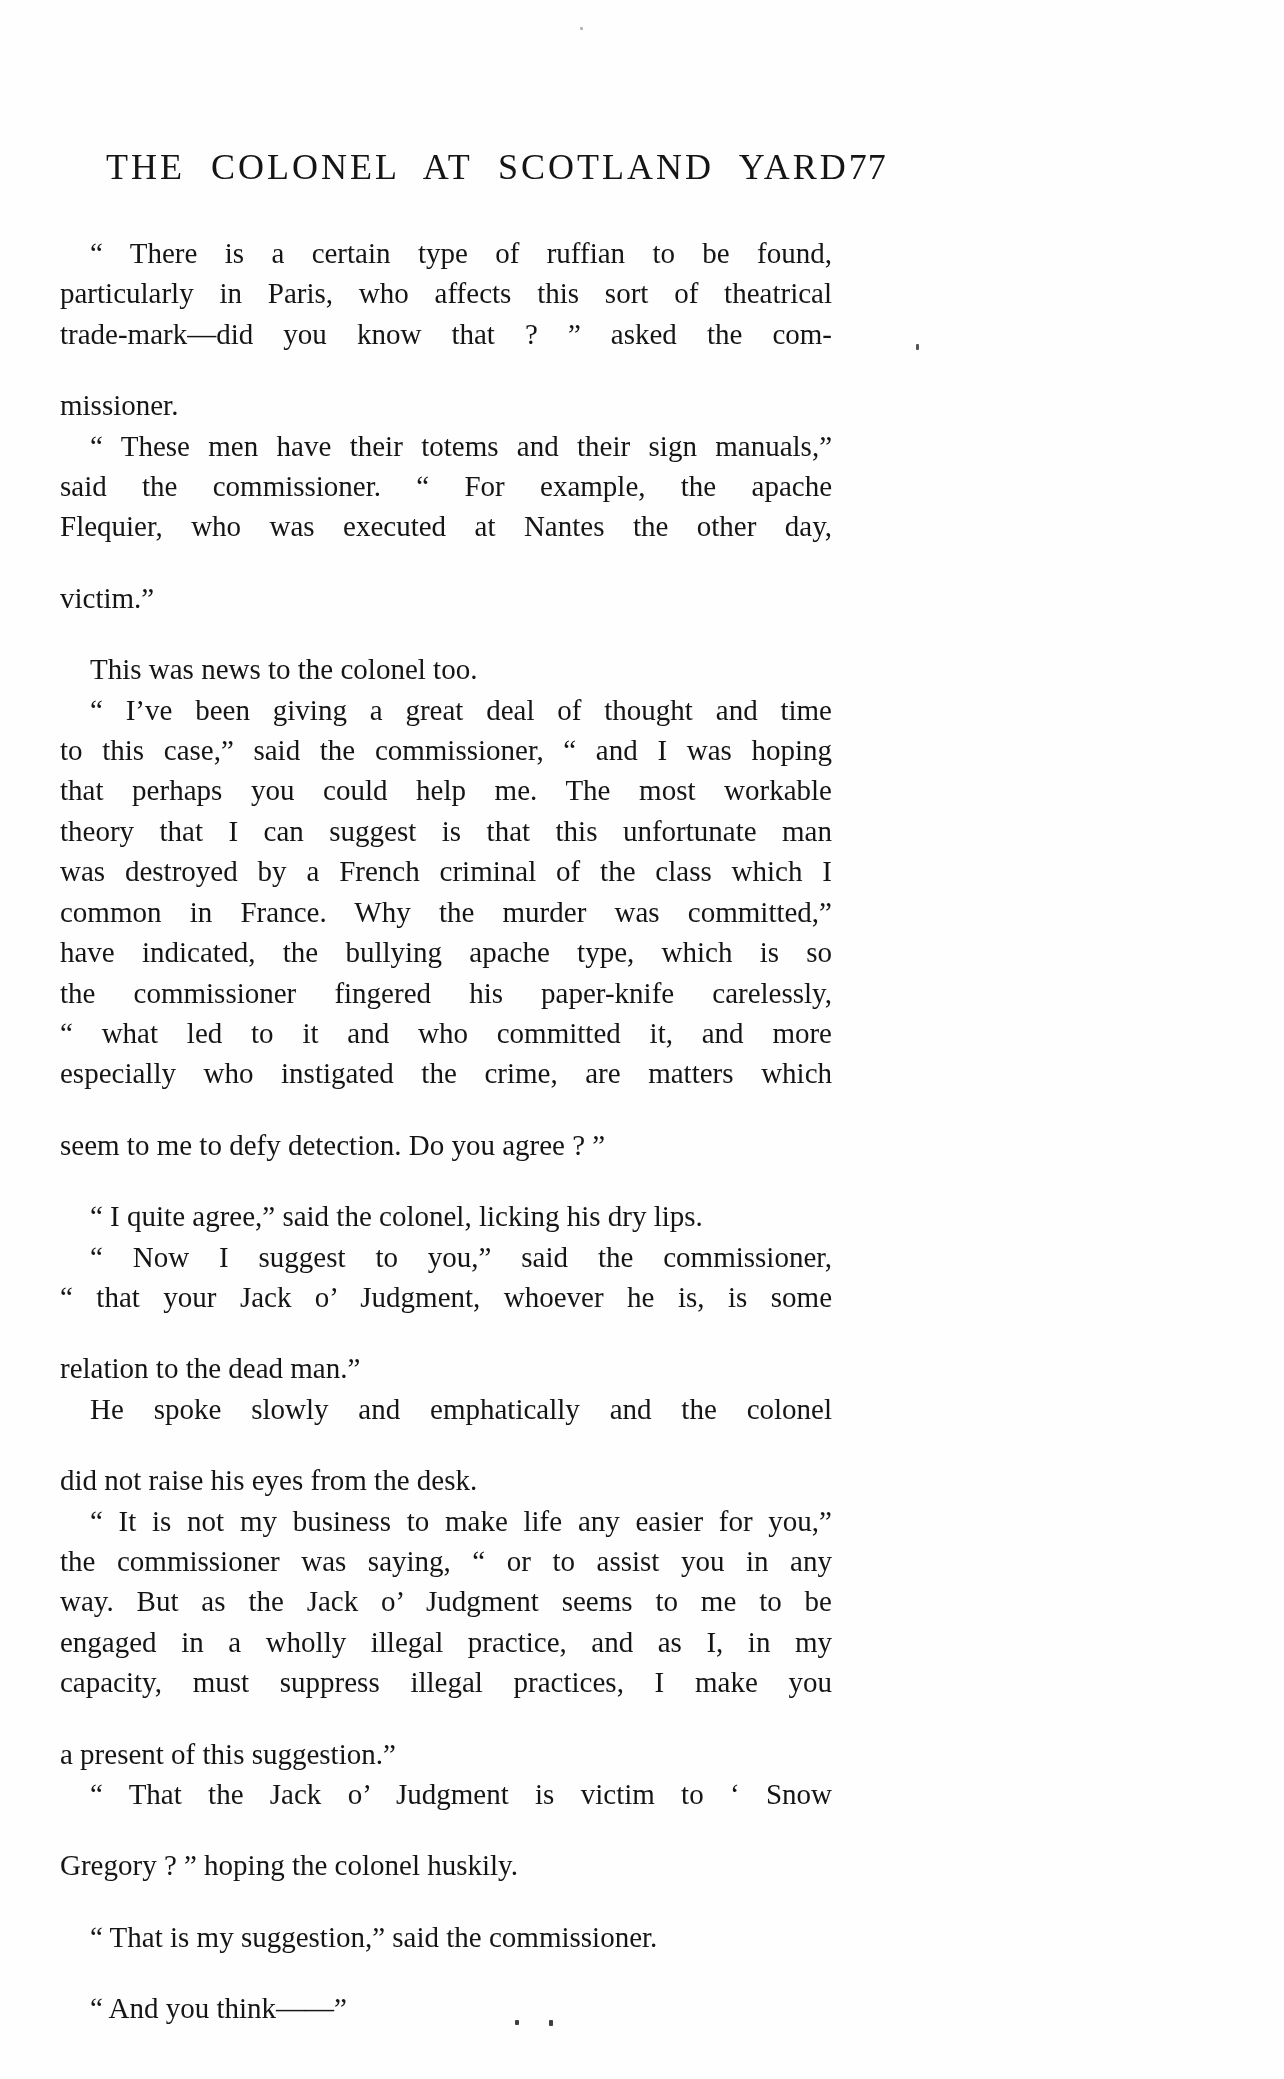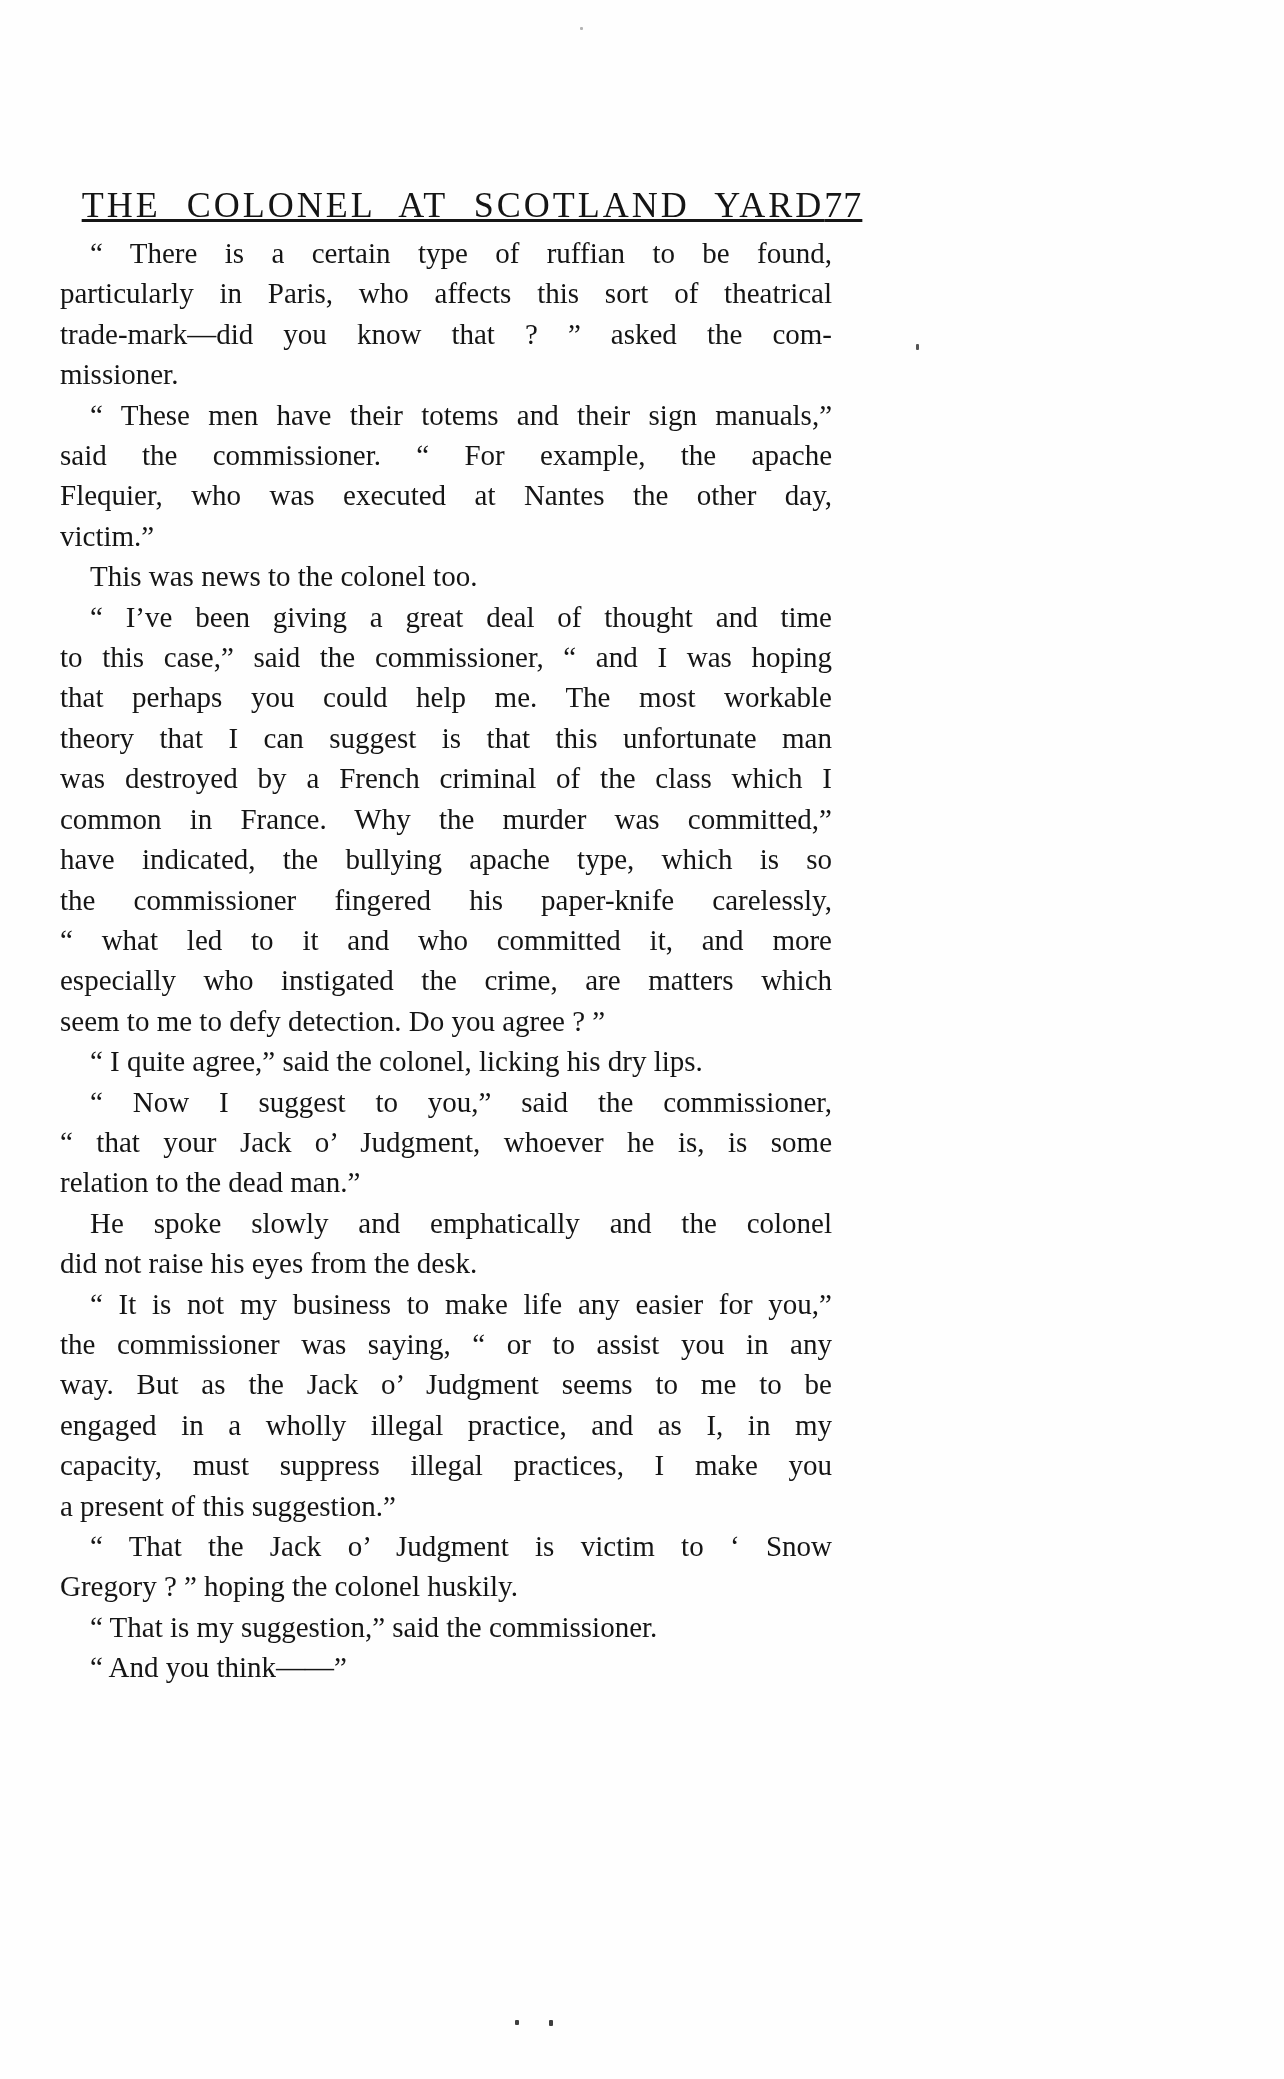--- a/index.html
+++ b/index.html
@@ -17,52 +17,50 @@
     color: #151515;
   }
   
   .running-head {
     position: absolute;
     left: 68px;
     top: 146px;
     width: 772px;
     display: flex;
     align-items: baseline;
-    justify-content: center;
-    text-decoration: underline;
+    justify-content: flex-start;
   }
   .head-title {
     margin-left: 38px;
     font-size: 36px;
     letter-spacing: 3px;
     word-spacing: 14px;
     white-space: nowrap;
   }
   .head-pagenum {
     font-size: 36px;
     letter-spacing: 1px;
     margin-right: 2px;
-    margin-top: 38px;
   }
   
   .text-block {
     position: absolute;
     left: 60px;
     top: 233px;
     width: 772px;
     font-size: 29px;
     line-height: 40.4px;
   }
   .paragraph { margin: 0; }
   .line {
     text-align: justify;
     text-align-last: justify;
     white-space: normal;
   }
-  .line.last { text-align-last: left; }
+  .line.last { text-align-last: left; margin-top: 31px; }
   .line.first { text-indent: 30px; }
   
   .speck {
     position: absolute;
     background: #2a2a2a;
     border-radius: 1px;
   }
 </style>
 </head>
 <body>

